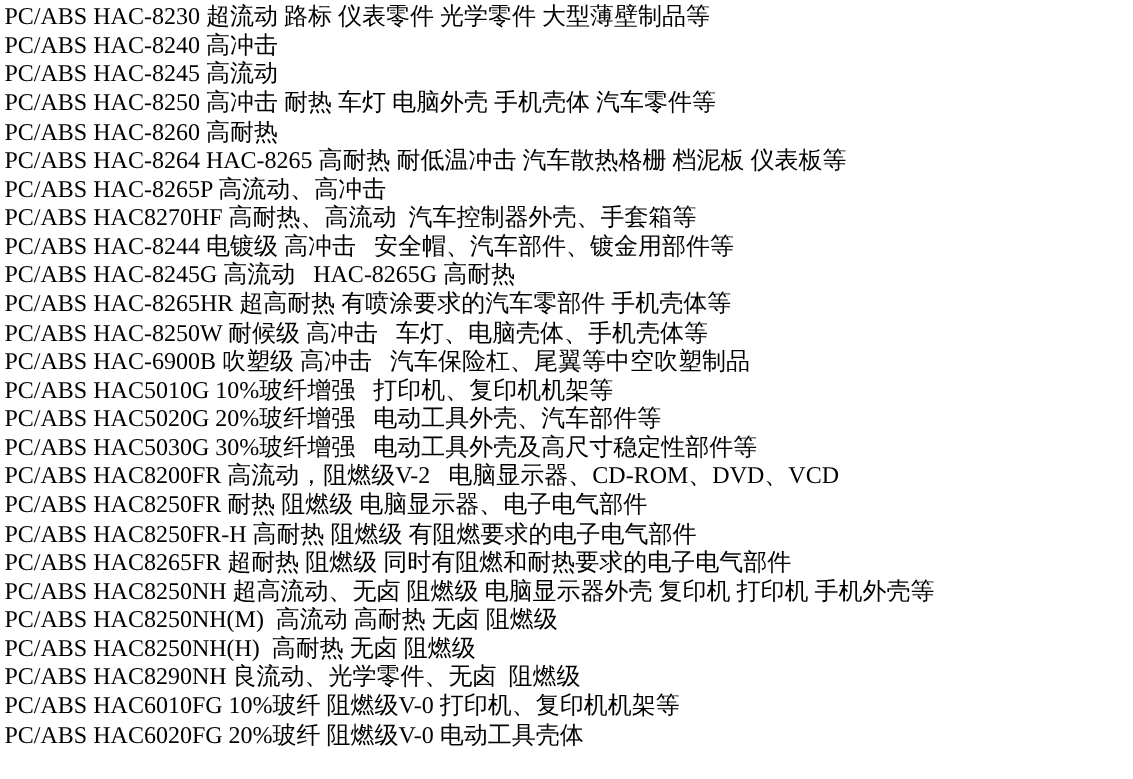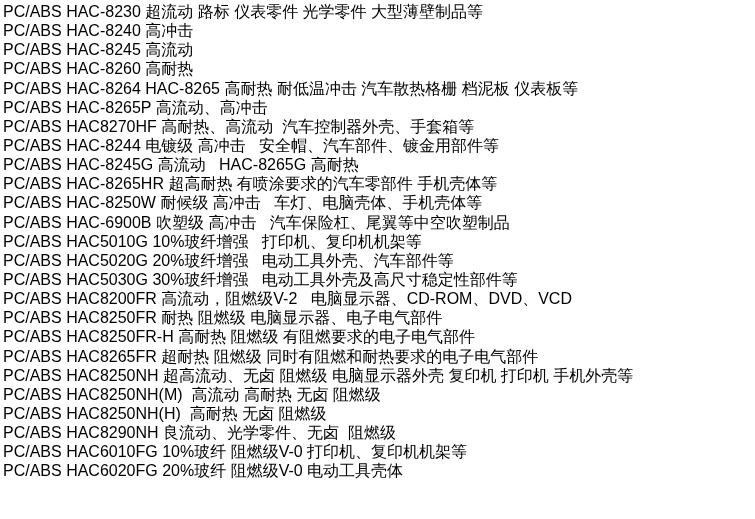--- a/index.html
+++ b/index.html
@@ -10,38 +10,39 @@
     body {
       width: 755px;
       height: 519px;
       overflow: hidden;
     }
     .text-document {
       box-sizing: border-box;
       width: 755px;
       height: 519px;
       padding: 2px 0 0 3px;
-      font-family: Liberation Sans, sans-serif;
+      font-family: Liberation Serif, serif;
       font-size: 16px;
       line-height: 19.15px;
       color: #000000;
     }
     .line {
       white-space: pre;
       height: 19.15px;
       overflow: hidden;
     }
   </style>
 </head>
 <body>
 
 <div class="text-document">
   <div class="line">PC/ABS HAC-8230 超流动 路标 仪表零件 光学零件 大型薄壁制品等</div>
   <div class="line">PC/ABS HAC-8240 高冲击</div>
   <div class="line">PC/ABS HAC-8245 高流动</div>
+  <div class="line">PC/ABS HAC-8250 高冲击 耐热 车灯 电脑外壳 手机壳体 汽车零件等</div>
   <div class="line">PC/ABS HAC-8260 高耐热</div>
   <div class="line">PC/ABS HAC-8264 HAC-8265 高耐热 耐低温冲击 汽车散热格栅 档泥板 仪表板等</div>
   <div class="line">PC/ABS HAC-8265P 高流动、高冲击</div>
   <div class="line">PC/ABS HAC8270HF 高耐热、高流动  汽车控制器外壳、手套箱等</div>
   <div class="line">PC/ABS HAC-8244 电镀级 高冲击   安全帽、汽车部件、镀金用部件等</div>
   <div class="line">PC/ABS HAC-8245G 高流动   HAC-8265G 高耐热</div>
   <div class="line">PC/ABS HAC-8265HR 超高耐热 有喷涂要求的汽车零部件 手机壳体等</div>
   <div class="line">PC/ABS HAC-8250W 耐候级 高冲击   车灯、电脑壳体、手机壳体等</div>
   <div class="line">PC/ABS HAC-6900B 吹塑级 高冲击   汽车保险杠、尾翼等中空吹塑制品</div>
   <div class="line">PC/ABS HAC5010G 10%玻纤增强   打印机、复印机机架等</div>

